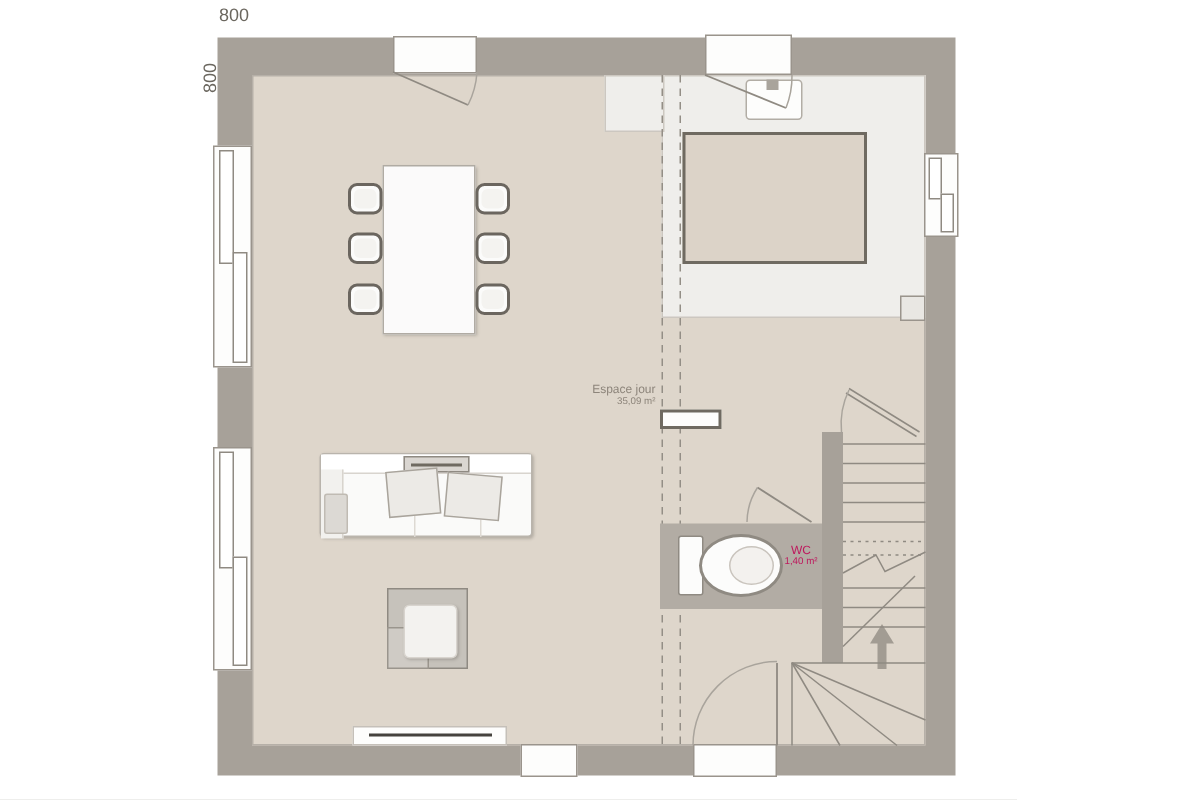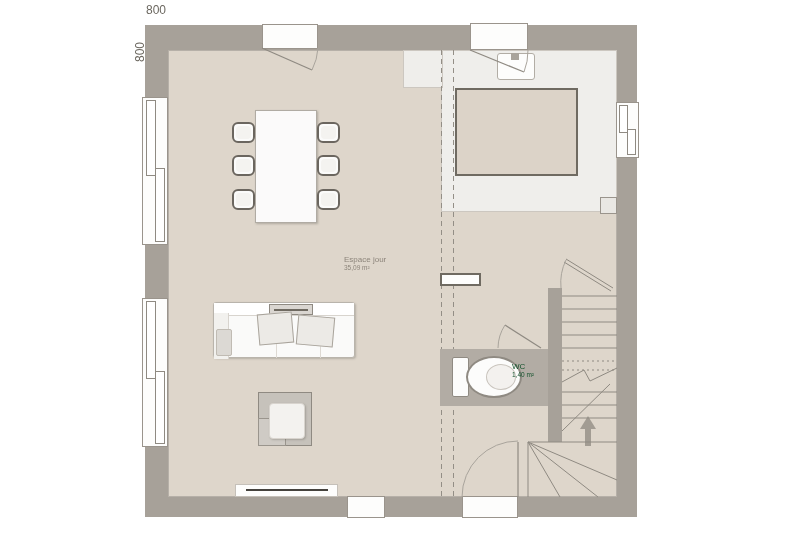--- a/index.html
+++ b/index.html
@@ -23,21 +23,21 @@
   .w-left-2{left:142px;top:298px;width:26px;height:149px;}
   .w-right{left:616px;top:102px;width:23px;height:56px;}
   .w-bottom{left:347px;top:496px;width:38px;height:22px;}
   .w-door-bottom{left:462px;top:496px;width:56px;height:22px;}
   .pane{position:absolute;background:#fff;border:1px solid #8f8a82;box-sizing:border-box;}
   
   .wc-room{left:440px;top:349px;width:110px;height:57px;background:#b2aca4;}
   .toilet-tank{left:452px;top:357px;width:17px;height:40px;background:#fcfcfb;border:1px solid #8f8a82;border-radius:2px;box-sizing:border-box;}
   .toilet-bowl{left:466px;top:356px;width:56px;height:42px;background:#fcfcfb;border:2px solid #8f8a82;border-radius:50%;box-sizing:border-box;}
   .toilet-inner{left:486px;top:364px;width:30px;height:26px;background:#f3f1ee;border:1px solid #c9c4bd;border-radius:50%;box-sizing:border-box;}
-  .wc-text{left:512px;top:362px;width:44px;color:#14532d;}
+  .wc-text{left:512px;top:362px;width:44px;text-align:center;color:#be185d;}
   .wc-name{font-size:8px;line-height:9px;}
   .wc-area{font-size:6.5px;line-height:8px;}
   
   .radiator-hall{left:440px;top:273px;width:41px;height:13px;background:#fdfdfc;border:2px solid #6f6a61;box-sizing:border-box;}
   .radiator-bottom{left:235px;top:484px;width:103px;height:13px;background:#fdfdfc;border:1px solid #c5c0b9;box-sizing:border-box;}
   .radiator-line{left:10px;top:4px;width:82px;height:2px;background:#45423d;}
   
   .stair-wall{left:548px;top:288px;width:14px;height:154px;background:#a7a199;}
   .arrow-stem{left:585px;top:428px;width:6px;height:18px;background:#a29c93;}
   .arrow-head{left:580px;top:416px;width:0;height:0;border-left:8px solid transparent;border-right:8px solid transparent;border-bottom:13px solid #a29c93;}
@@ -57,21 +57,21 @@
   .cushion-2{left:83px;top:13px;width:37px;height:30px;transform:rotate(5deg);}
   .sofa-seam{position:absolute;top:28px;width:1px;height:27px;background:#ddd9d3;}
   
   .side-table{left:258px;top:392px;width:54px;height:54px;background:#c6c2bb;border:1px solid #8f8a82;box-sizing:border-box;}
   .side-sub{left:258px;top:418px;width:28px;height:28px;background:#cfcbc5;border:1px solid #9a958d;box-sizing:border-box;}
   .side-top{left:269px;top:403px;width:36px;height:36px;background:#f3f2ef;border:1px solid #d8d4ce;border-radius:4px;box-shadow:1px 1px 2px rgba(90,85,78,.3);box-sizing:border-box;}
   
   .dim{color:#6b675f;font-size:12px;}
   .dim-top{left:146px;top:3px;}
   .dim-left{left:120px;top:26px;transform:rotate(-90deg);transform-origin:left top;left:133px;top:62px;}
-  .room-label{left:344px;top:255px;width:110px;text-align:left;color:#8d857b;}
+  .room-label{left:327px;top:255px;width:110px;text-align:right;color:#8d857b;}
   .room-name{font-size:8px;line-height:9px;}
   .room-area{font-size:6.5px;line-height:8px;}
   svg.overlay{position:absolute;left:0;top:0;pointer-events:none;}
 </style>
 </head>
 <body>
 
 <div class="canvas">
 
   <div class="abs dim dim-top">800</div>

